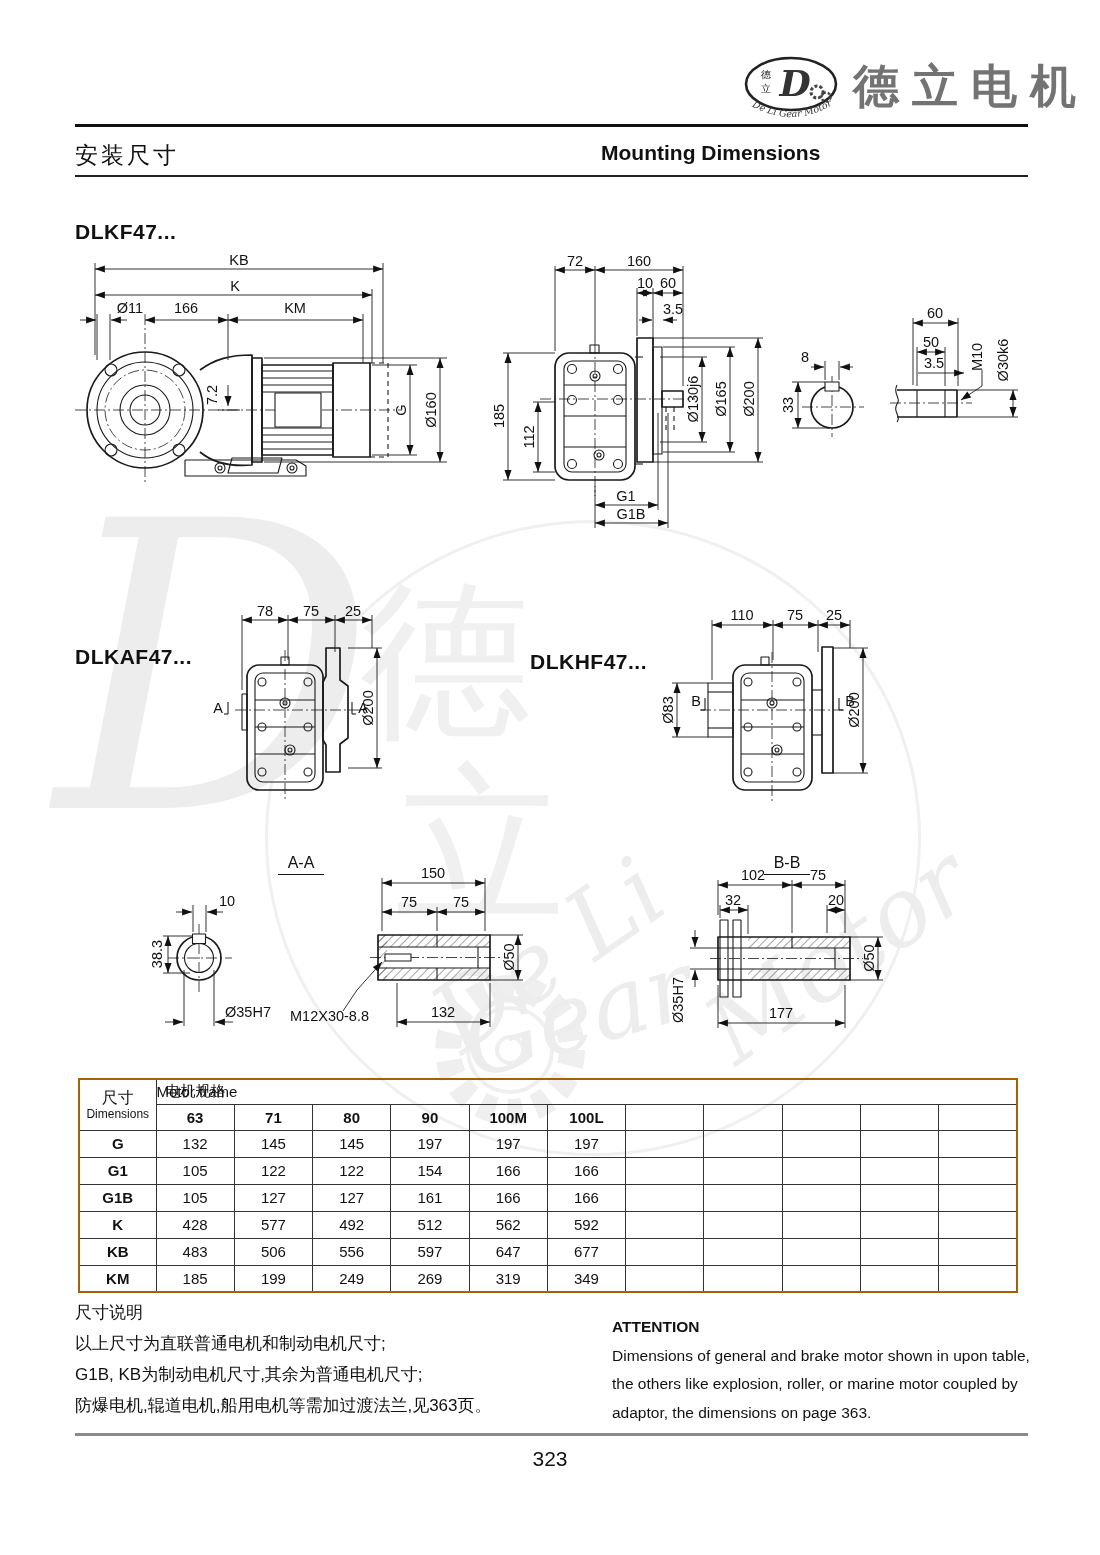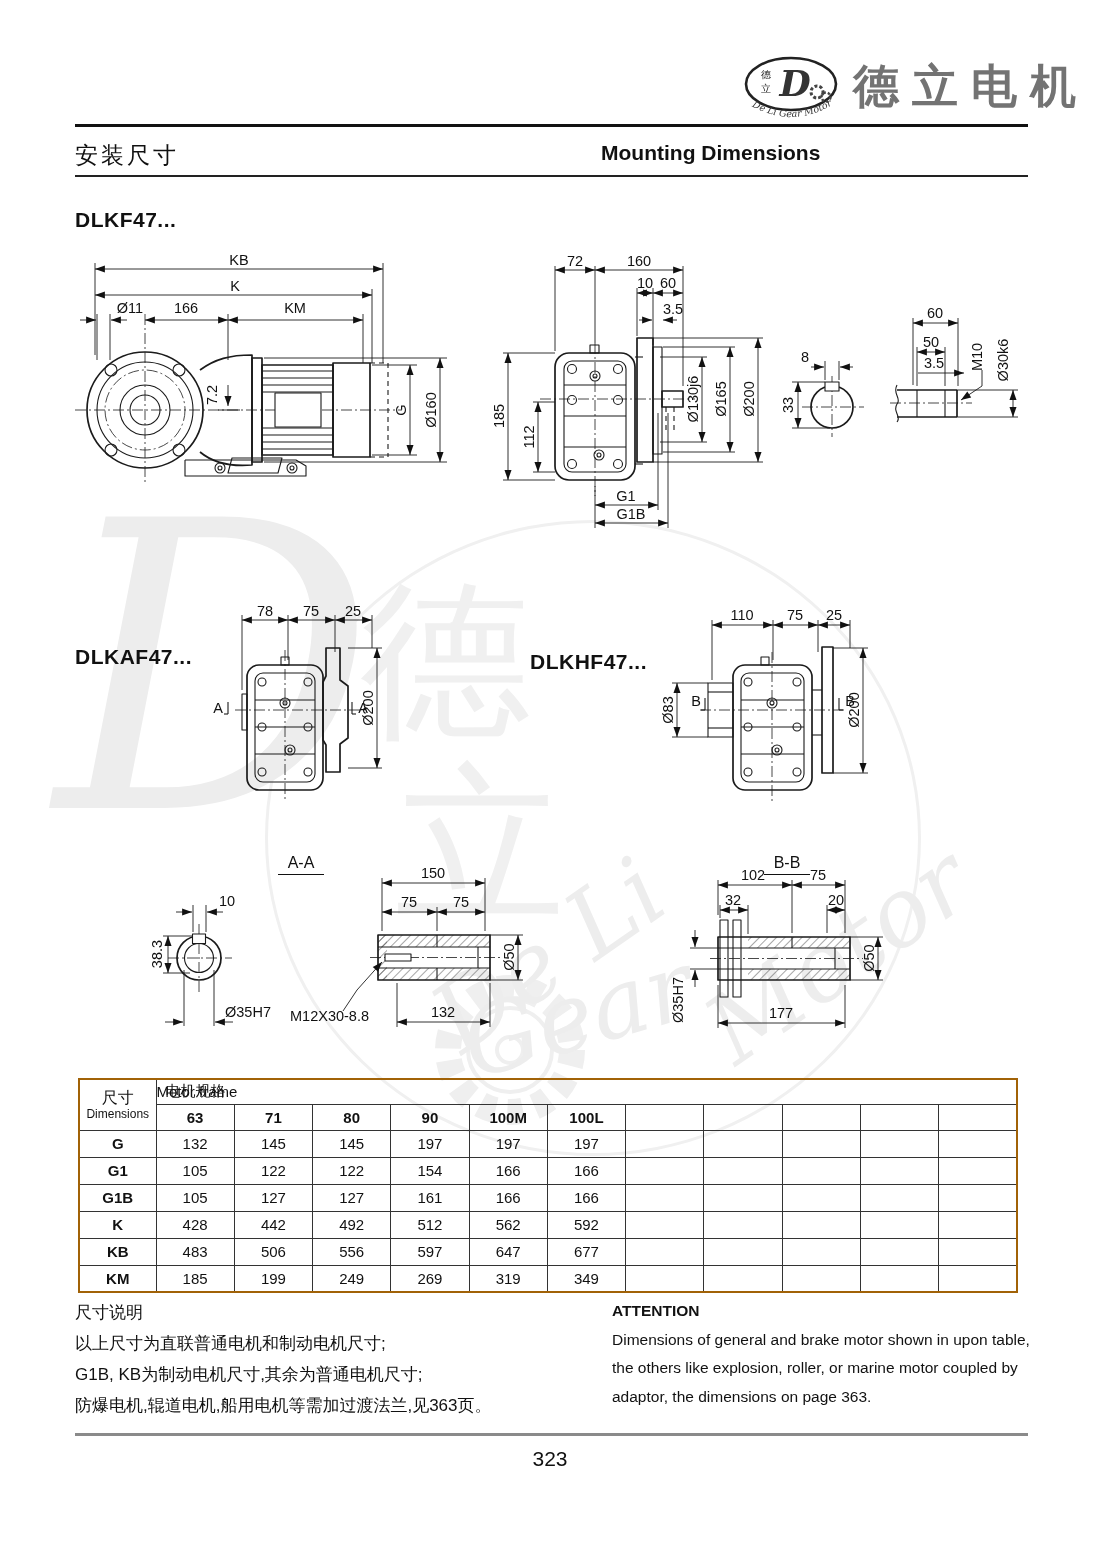--- a/index.html
+++ b/index.html
@@ -40,21 +40,21 @@
   .dims .lbl0 .cnl{font-size:16px;line-height:19px;}
   .dims .lbl0 .enl{font-size:12px;line-height:15px;}
   .dims .grp{position:relative;text-align:left;font-size:15px;}
   .dims .grpL{padding-left:9px;}
   .dims .grpC{position:absolute;left:0;right:0;top:3px;}
   .dims th.fr{font-weight:bold;font-size:15px;}
   .dims tbody th{font-weight:bold;font-size:15px;}
   .dims td{font-size:15px;}
   
   .note-cn{font-size:17px;line-height:31px;}
-  .note-en{font-size:15.5px;line-height:28.5px;}
+  .note-en{font-size:15.5px;line-height:28.5px;margin-top:16px;}
   .note-en .att{font-weight:bold;font-size:15.5px;}
   .pagenum{width:1100px;text-align:center;font-size:21px;}
 </style>
 </head>
 <body>
 
 <div class="page">
 
   <svg width="0" height="0" class="abs" aria-hidden="true">
     <defs>
@@ -94,21 +94,21 @@
       <textPath href="#lgarc" startOffset="8">De Li Gear Motor</textPath>
     </text>
   </svg>
   <div class="abs brand" style="left:853px;top:56px;">德立电机</div>
 
   <div class="abs rule-thick" style="left:75px;top:124px;width:953px;"></div>
   <div class="abs title-cn" style="left:75px;top:140px;">安装尺寸</div>
   <div class="abs title-en" style="left:601px;top:141px;">Mounting Dimensions</div>
   <div class="abs rule-thin" style="left:75px;top:175px;width:953px;"></div>
 
-  <div class="abs sec-h" style="left:75px;top:208px;">DLKF47...</div>
+  <div class="abs sec-h" style="left:75px;top:220px;">DLKF47...</div>
 
   <svg class="abs" style="left:70px;top:255px;" width="395" height="245" viewBox="0 0 395 245">
     <g>
       <line class="dim" x1="25" y1="8" x2="25" y2="100"></line>
       <line class="dim" x1="313" y1="8" x2="313" y2="108"></line>
       <line class="dim" x1="302" y1="34" x2="302" y2="108"></line>
       <line class="dim db" x1="25" y1="14" x2="313" y2="14"></line>
       <line class="dim db" x1="25" y1="40" x2="302" y2="40"></line>
       <line class="dim" x1="27" y1="59" x2="27" y2="105"></line>
       <line class="dim" x1="40" y1="59" x2="40" y2="105"></line>
@@ -603,21 +603,21 @@
           <td>166</td>
           <td></td>
           <td></td>
           <td></td>
           <td></td>
           <td></td>
         </tr>
         <tr>
           <th>K</th>
           <td>428</td>
-          <td>442</td>
+          <td>577</td>
           <td>492</td>
           <td>512</td>
           <td>562</td>
           <td>592</td>
           <td></td>
           <td></td>
           <td></td>
           <td></td>
           <td></td>
         </tr>

